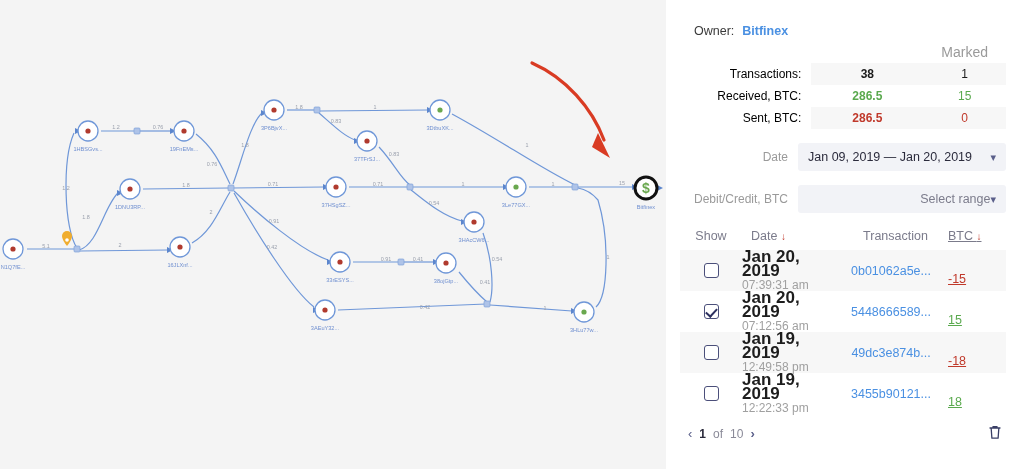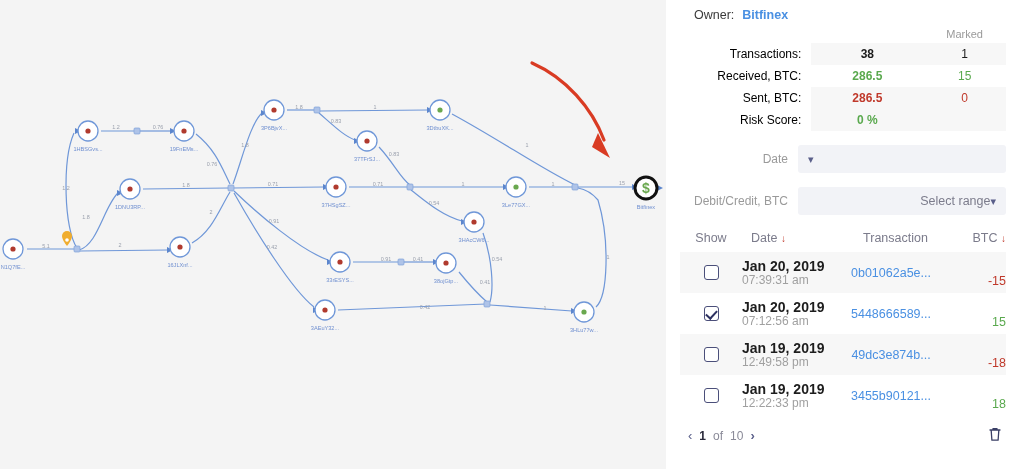--- a/index.html
+++ b/index.html
@@ -26,31 +26,31 @@
     position: relative;
     width: 358px; height: 469px;
     background: #ffffff;
     flex: 0 0 358px;
     padding: 0 18px 0 14px;
     overflow: hidden;
   }
 
   .owner-row {
     display: flex; align-items: baseline; gap: 8px;
-    padding: 8px 0 4px 14px;
+    padding: 24px 0 4px 14px;
     font-size: 12.5px;
   }
   .owner-label { color: #3a3a3a; }
   .owner-value { color: #4a90e2; font-weight: 600; }
 
   
   .stats { width: 100%; border-collapse: collapse; font-size: 12px; }
   .stats th.marked-head {
     text-align: center; font-weight: 400; color: #9a9a9a;
-    font-size: 11px; padding: 2px 0 3px 0; width: 68px;
+    font-size: 14px; padding: 2px 0 3px 0; width: 68px;
   }
   .stats th.blank-head { width: 108px; }
   .stats th.val-head { width: 92px; }
   .stats td { padding: 4px 0; height: 21px; }
   .stats td.lbl {
     text-align: right; color: #000000; padding-right: 10px; white-space: nowrap;
   }
   .stats td.v1 { text-align: center; font-weight: 700; margin-top: 29px; }
   .stats td.v2 { text-align: center; font-weight: 400; }
   .stats tr.striped td.v1, .stats tr.striped td.v2 { background: #f7f7f7; }
@@ -77,38 +77,38 @@
   .chev { color: #5a5f8a; font-size: 11px; line-height: 1; }
 
   
   .tx-head {
     display: flex; align-items: center;
     font-size: 12.5px; color: #7b7b8b; margin-top: 16px; padding-bottom: 7px; gap: 9px;
   }
   .c-show { width: 62px; text-align: center; }
   .c-date { width: 92px; text-align: left; }
   .c-tx   { flex: 1; text-align: center; }
-  .c-btc  { width: 58px; text-align: right; }
+  .c-btc  { width: 58px; text-align: left; text-decoration: underline; }
   .sort-arrow { font-size: 10px; color: #c0392b; }
 
   .tx-row {
     display: flex; align-items: center; height: 41px;
     font-size: 12.5px;
   }
   .tx-row.striped { background: #f7f7f7; }
   .cb {
     width: 15px; height: 15px; border: 1.6px solid #4b4f7a; border-radius: 3px;
     background: #fff; margin: 0 auto; position: relative; cursor: pointer;
   }
   .cb.checked::after {
     content: ""; position: absolute; left: 3.5px; top: 0.5px;
     width: 5px; height: 9px; border: solid #2d3160;
     border-width: 0 2px 2px 0; transform: rotate(43deg);
   }
-  .date-main { color: #1d1d1d; font-weight: 600; font-size: 14px; line-height: 14px;}
+  .date-main { color: #1d1d1d; font-weight: 600; font-size: 17px; line-height: 14px;}
   .date-sub  { color: #a0a0a0; font-size: 12px; line-height: 14px; }
   .tx-link { color: #4a90e2; cursor: pointer; }
   .btc-val { font-weight: 400; margin-top: 16px; }
 
   .pager {
     display: flex; align-items: center; justify-content: space-between;
     margin-top: 10px; padding: 0 4px 0 8px; font-size: 12px; color: #8a8a98;
   }
   .pager-left { display: flex; align-items: center; gap: 7px; }
   .pg-arrow { color: #5a5f8a; font-size: 13px; cursor: pointer; }
@@ -371,31 +371,27 @@
           <tr>
             <td class="lbl">Received, BTC:</td>
             <td class="v1 pos">286.5</td>
             <td class="v2 pos">15</td>
           </tr>
           <tr class="striped">
             <td class="lbl">Sent, BTC:</td>
             <td class="v1 neg">286.5</td>
             <td class="v2 neg">0</td>
           </tr>
-          <tr class="striped">
-            <td class="lbl">Risk Score:</td>
-            <td class="v1 pos">0 %</td>
-            <td class="v2 dark"></td>
-          </tr>
         </tbody>
     </table>
 
     <div class="filter-row">
       <span class="f-label">Date</span>
       <div class="select-box">
+        <span>Jan 09, 2019 — Jan 20, 2019</span>
         <span class="chev">▾</span>
       </div>
     </div>
 
     <div class="filter-row">
       <span class="f-label">Debit/Credit, BTC</span>
       <div class="select-box placeholder">
         <span>Select range</span>
         <span class="chev">▾</span>
       </div>

